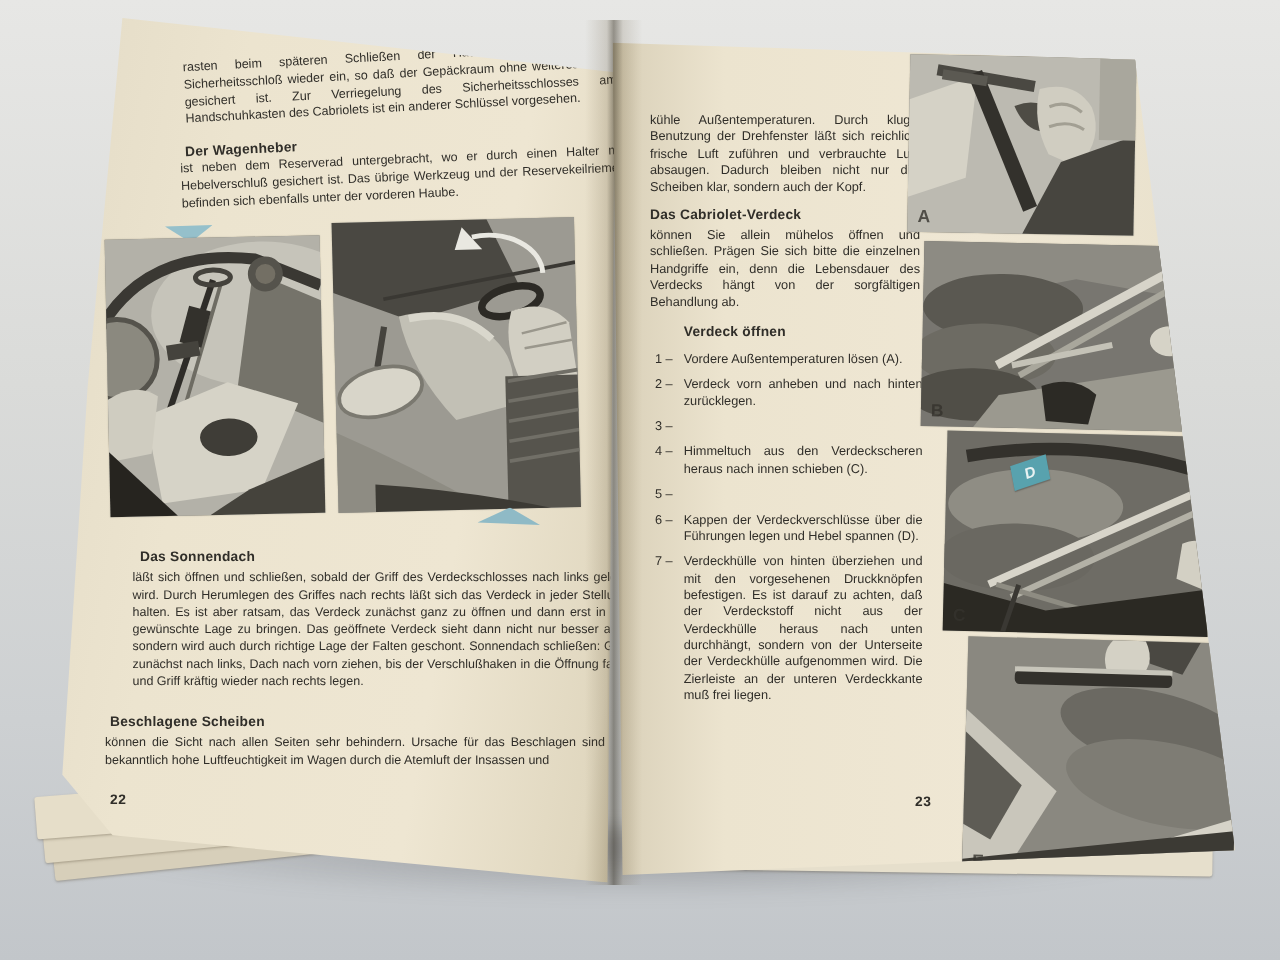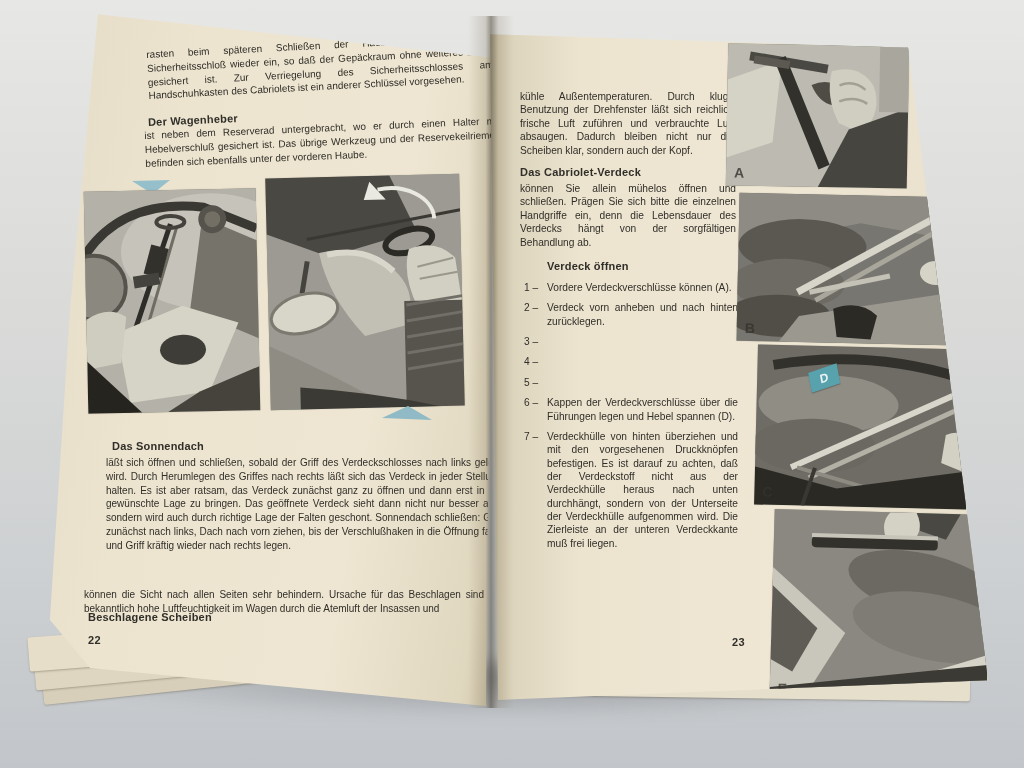--- a/index.html
+++ b/index.html
@@ -29,21 +29,21 @@
   .hd{position:absolute;font-weight:700;font-size:11px;letter-spacing:.2px;margin:0;}
   .para{position:absolute;font-size:10px;line-height:1.38;text-align:justify;}
   .pagenum{position:absolute;font-size:11px;font-weight:700;letter-spacing:.5px;}
 
   
   .lp-intro{left:116px;top:40px;width:346px;transform:rotate(-3deg);transform-origin:left top;}
   .lp-wagh{left:118px;top:106px;transform:rotate(-2.6deg);}
   .lp-wagp{left:114px;top:121px;width:356px;transform:rotate(-2.4deg);transform-origin:left top;}
   .lp-sonh{left:82px;top:432px;}
   .lp-sonp{left:76px;top:448px;width:396px;}
-  .lp-besh{left:58px;top:564px;margin-top:39px;}
+  .lp-besh{left:58px;top:564px;}
   .lp-besp{left:54px;top:580px;width:400px;}
   .lp-num{left:58px;top:626px;}
 
   
   .rp-intro{left:30px;top:66px;width:214px;font-size:10.2px;line-height:1.32;}
   .rp-cabh{left:30px;top:142px;}
   .rp-cabp{left:30px;top:158px;width:216px;font-size:10.2px;line-height:1.32;}
   .rp-verh{left:34px;top:236px;margin-left:23px;}
   .steps{position:absolute;left:34px;top:257px;width:214px;}
   .step{display:flex;margin-bottom:7px;font-size:10.2px;line-height:1.31;}
@@ -142,31 +142,32 @@
 
   <div class="page right-page">
     <div class="para rp-intro">kühle Außentemperaturen. Durch kluge Benutzung der Drehfenster läßt sich reichlich frische Luft zuführen und verbrauchte Luft absaugen. Dadurch bleiben nicht nur die Scheiben klar, sondern auch der Kopf.</div>
     <h3 class="hd rp-cabh">Das Cabriolet-Verdeck</h3>
     <div class="para rp-cabp">können Sie allein mühelos öffnen und schließen. Prägen Sie sich bitte die einzelnen Handgriffe ein, denn die Lebensdauer des Verdecks hängt von der sorgfältigen Behandlung ab.</div>
     <h3 class="hd rp-verh">Verdeck öffnen</h3>
 
     <div class="steps">
       <div class="step">
         <span class="num">1 –</span>
-        <span class="txt">Vordere Verdeckverschlüsse können (A).</span>
+        <span class="txt">Vordere Außentemperaturen lösen (A).</span>
       </div>
       <div class="step">
         <span class="num">2 –</span>
         <span class="txt">Verdeck vorn anheben und nach hinten zurücklegen.</span>
       </div>
       <div class="step">
         <span class="num">3 –</span>
       </div>
       <div class="step">
         <span class="num">4 –</span>
+        <span class="txt">Himmeltuch aus den Verdeckscheren heraus nach innen schieben (C).</span>
       </div>
       <div class="step">
         <span class="num">5 –</span>
       </div>
       <div class="step">
         <span class="num">6 –</span>
         <span class="txt">Kappen der Verdeckverschlüsse über die Führungen legen und Hebel spannen (D).</span>
       </div>
       <div class="step">
         <span class="num">7 –</span>

